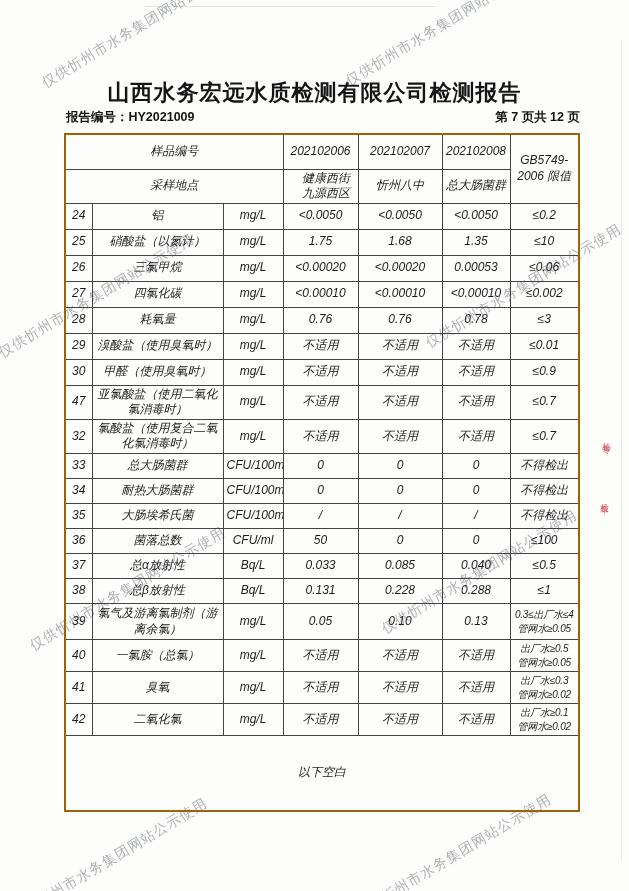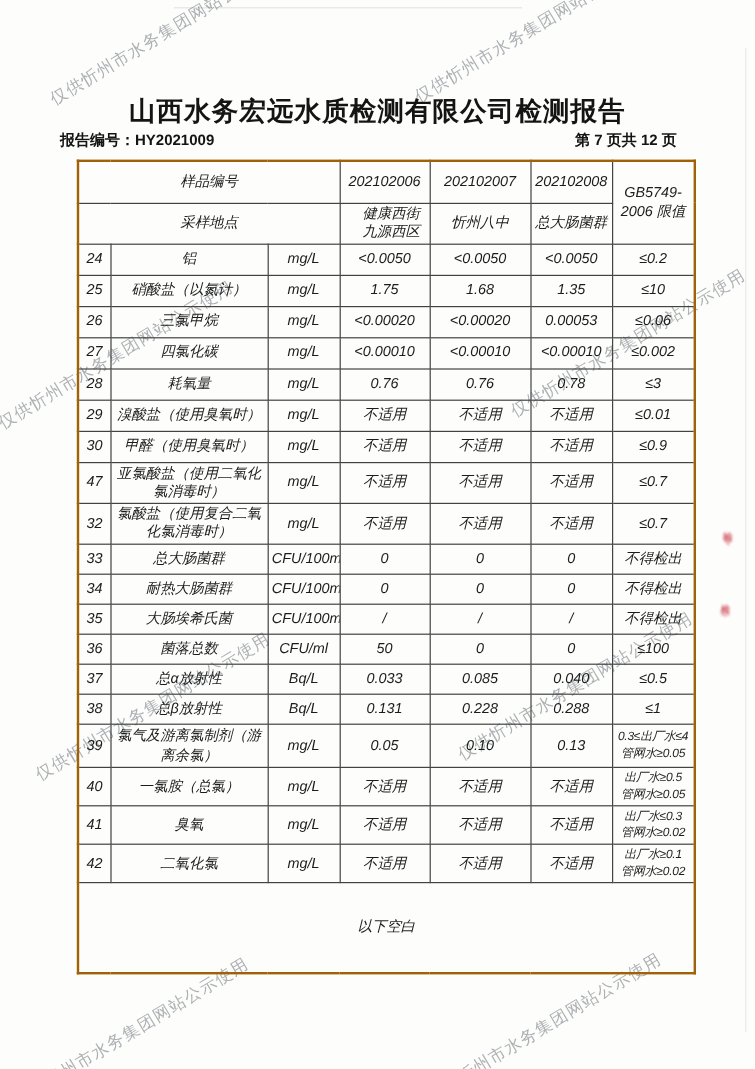--- a/index.html
+++ b/index.html
@@ -7,21 +7,21 @@
     position:relative;width:629px;height:891px;margin:0 auto;
     background:#fdfdfc;overflow:hidden;
     font-family:"Liberation Sans",sans-serif;color:#1c1c1c;
   }
   
   .doc-title{
     position:absolute;top:78px;left:0;width:629px;text-align:center;
     font-size:22px;font-weight:700;letter-spacing:1px;color:#141414;
   }
   .meta-row{
-    position:absolute;top:109px;left:50px;width:514px;
+    position:absolute;top:109px;left:66px;width:514px;
     display:flex;justify-content:space-between;align-items:baseline;
     font-size:12.5px;font-weight:700;color:#141414;
   }
   
   table.report{
     position:absolute;left:64px;top:133px;width:514px;
     border-collapse:collapse;table-layout:fixed;
     border:2px solid #a16207;
     font-style:italic;
   }

